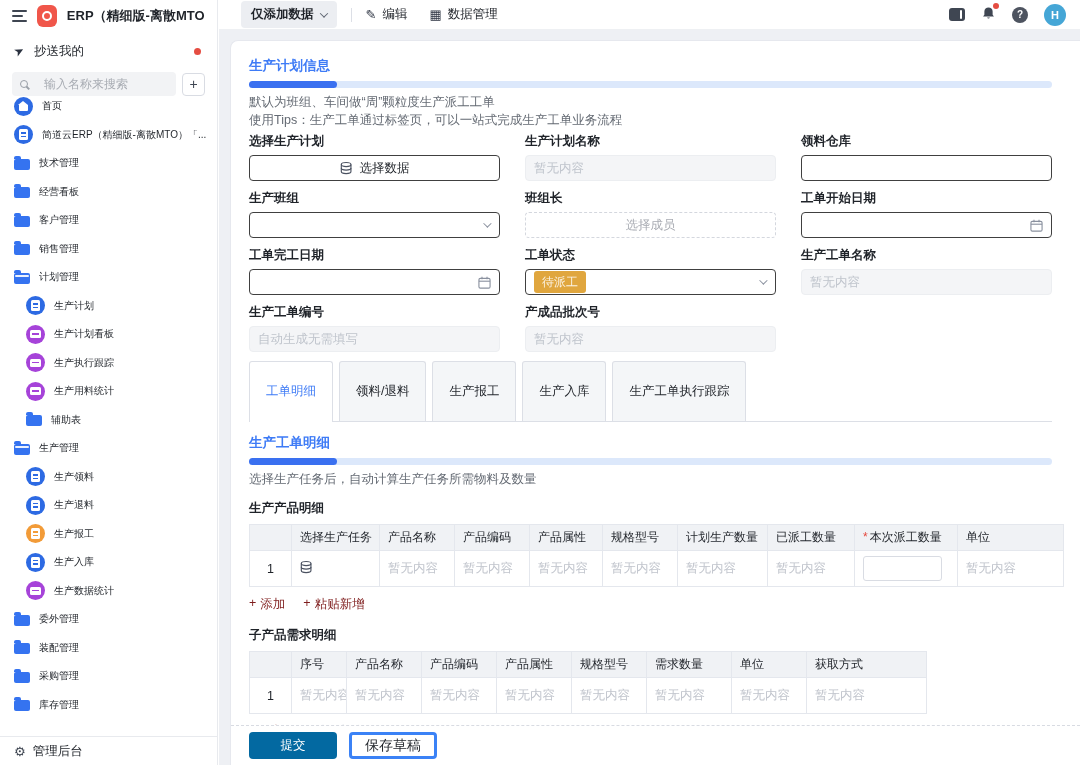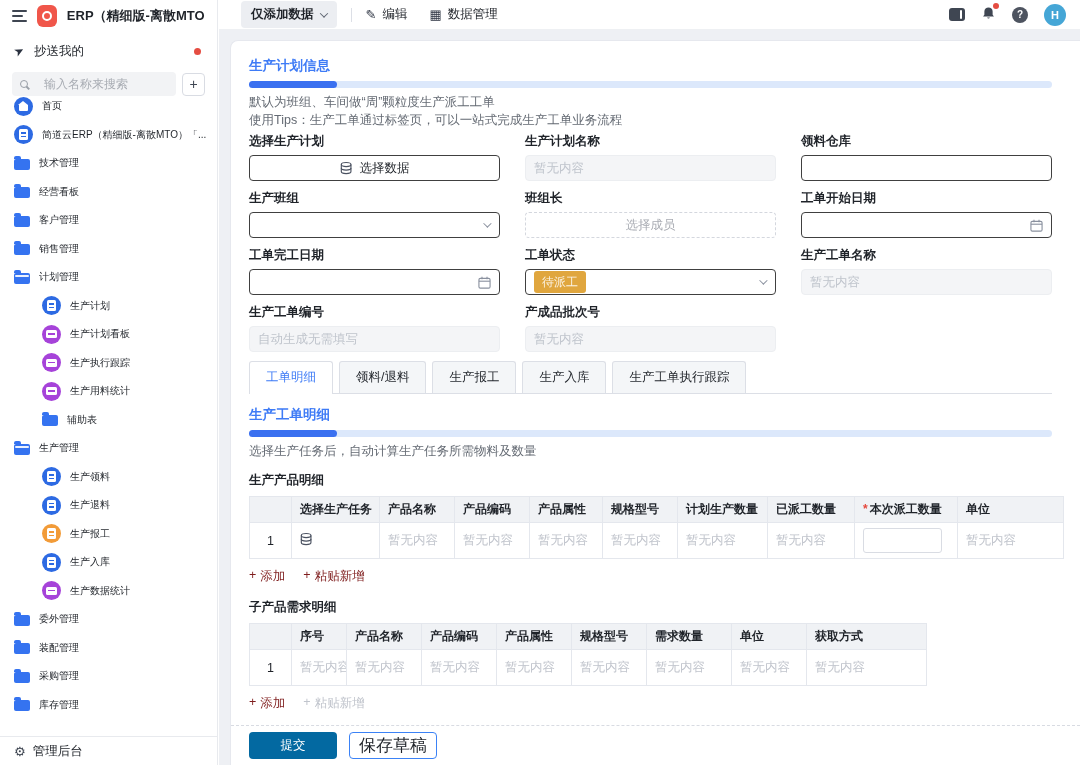--- a/index.html
+++ b/index.html
@@ -22,21 +22,21 @@
   .red-dot { width:7px; height:7px; border-radius:50%; background:#e54d42; margin-left:auto; margin-right:2px; }
   .search-row { display:flex; align-items:center; gap:6px; padding:6px 12px 8px 12px; }
   .search-box { flex:1; height:24px; background:#f2f3f5; border-radius:4px; display:flex; align-items:center; gap:16px; padding:0 8px; }
   .mag { width:8px; height:8px; border:1.5px solid #9aa0a8; border-radius:50%; position:relative; flex:none; }
   .mag::after { content:""; position:absolute; width:4px; height:1.5px; background:#9aa0a8; transform:rotate(45deg); right:-3px; bottom:-1px; }
   .search-ph { color:#a8acb3; font-size:12px; }
   .plus-btn { width:23px; height:23px; border:1px solid #d9dce3; border-radius:4px; background:#fff; display:flex; align-items:center; justify-content:center; color:#3f4652; font-size:14px; cursor:pointer; }
   .plus-btn::before { content:"+"; }
   .nav { position:absolute; top:92px; bottom:29px; left:0; right:0; overflow:hidden; }
   .nav-item { display:flex; align-items:center; gap:9px; height:28.5px; padding:0 8px 0 14px; cursor:pointer; }
-  .nav-item.sub { padding-left:42px; }
+  .nav-item.sub { padding-left:26px; }
   .nav-item.selected { background:#ebedf0; border-radius:6px; margin:0 4px; padding-left:22px; }
   .nav-label { white-space:nowrap; overflow:hidden; font-size:10px; }
   .folder { width:16px; height:11px; background:#3573f0; border-radius:2px; position:relative; flex:none; margin-top:2px; }
   .folder::before { content:""; position:absolute; top:-3px; left:0; width:7px; height:3px; background:#3573f0; border-radius:2px 2px 0 0; }
   .folder.open::after { content:""; position:absolute; left:1px; right:1px; top:2px; height:2px; background:rgba(255,255,255,.9); border-radius:1px; }
   .cic { width:19px; height:19px; border-radius:50%; background:var(--c,#2d6ae3); display:flex; align-items:center; justify-content:center; flex:none; }
   .ic-doc { --c:#2d6ae3; } .ic-dash { --c:#a643d9; } .ic-orange { --c:#f29b38; } .ic-home { --c:#2d6ae3; }
   .g-doc { width:9px; height:11px; background:#fff; border-radius:1.5px; position:relative; }
   .g-doc::before { content:""; position:absolute; left:2px; right:2px; top:3px; height:1.5px; background:var(--c,#2d6ae3); }
   .g-doc::after { content:""; position:absolute; left:2px; right:2px; top:6.5px; height:1.5px; background:var(--c,#2d6ae3); }
@@ -80,42 +80,42 @@
   .ctl.disabled { background:#f4f5f7; border-color:#eceef1; color:#bfc4cc; }
   .ctl.btn-like { justify-content:center; gap:6px; cursor:pointer; }
   .ctl.dashed { border:1px dashed #d4d7de; justify-content:center; color:#a8abb2; cursor:pointer; }
   .ctl .caret { position:absolute; right:10px; width:6px; height:6px; border-right:1.4px solid #8a919f; border-bottom:1.4px solid #8a919f; transform:rotate(45deg) translateY(-2px); }
   .tag { background:#e0a63e; color:rgba(255,255,255,.85); border-radius:3px; padding:2.5px 8px; font-size:12px; }
   .cal { width:13px; height:13px; flex:none; }
   .ctl .cal { position:absolute; right:8px; }
   .dbi { width:14px; height:15px; flex:none; }
 
   .tabs { display:flex; margin-top:0; position:relative; }
-  .tab { padding:7px 16px; background:#f4f6f8; border:1px solid #dcdfe6; border-bottom:none; border-radius:3px 3px 0 0; margin-right:6px; cursor:pointer; position:relative; }
+  .tab { padding:21px 16px; background:#f4f6f8; border:1px solid #dcdfe6; border-bottom:none; border-radius:3px 3px 0 0; margin-right:6px; cursor:pointer; position:relative; }
   .tab.active { background:#fff; color:#3e7bf6; }
   .tab.active::after { content:""; position:absolute; left:0; right:0; bottom:-1px; height:1px; background:#fff; z-index:2; }
   .tabline { height:1px; background:#dcdfe6; }
 
   .sec2 { margin-top:12px; }
   .sub-title { margin-top:12px; font-weight:bold; }
   table { border-collapse:collapse; table-layout:fixed; margin-top:7px; }
   th, td { border:1px solid #e4e7ed; font-weight:normal; text-align:left; padding:0 8px; overflow:hidden; white-space:nowrap; }
-  th { background:#f0f2f5; height:26px; font-weight:bold; font-size:12px; }
+  th { background:#f0f2f5; height:26px; font-weight:normal; font-size:12px; }
   td { background:#fff; height:36px; color:#c0c4cc; }
   td.idx { color:#1f2329; text-align:center; }
   .req { color:#e5483d; margin-right:2px; }
   .cell-input { width:92%; height:25px; border:1px solid #d9dce3; border-radius:3px; background:#fff; }
   .add-links { display:flex; align-items:center; gap:18px; margin-top:9px; }
   .add-link { color:#7f1d1d; cursor:pointer; display:inline-flex; gap:4px; }
   .add-link.gray { color:#c0c4cc; }
   .plus-g::before { content:"+"; }
 
   .card-footer { position:absolute; left:0; right:0; bottom:0; height:40px; background:#fff; border-top:1px dashed #d8dbe2; display:flex; align-items:center; gap:12px; padding:0 18px; }
   .btn-primary { width:88px; height:27px; background:#0369a1; color:#fff; border:none; border-radius:4px; font-size:12.5px; cursor:pointer; font-family:inherit; }
-  .btn-plain { width:88px; height:27px; background:#fff; color:#1f2329; border:1px solid #3b82f6; border-radius:4px; font-size:17px; cursor:pointer; font-family:inherit; }
+  .btn-plain { width:88px; height:27px; background:#fff; color:#1f2329; border:3px solid #3b82f6; border-radius:4px; font-size:14px; cursor:pointer; font-family:inherit; }
 </style>
 </head>
 <body>
 
 <div class="sidebar">
   <div class="sb-head">
     <span class="burger">
         <i></i>
         <i></i>
         <i></i>

